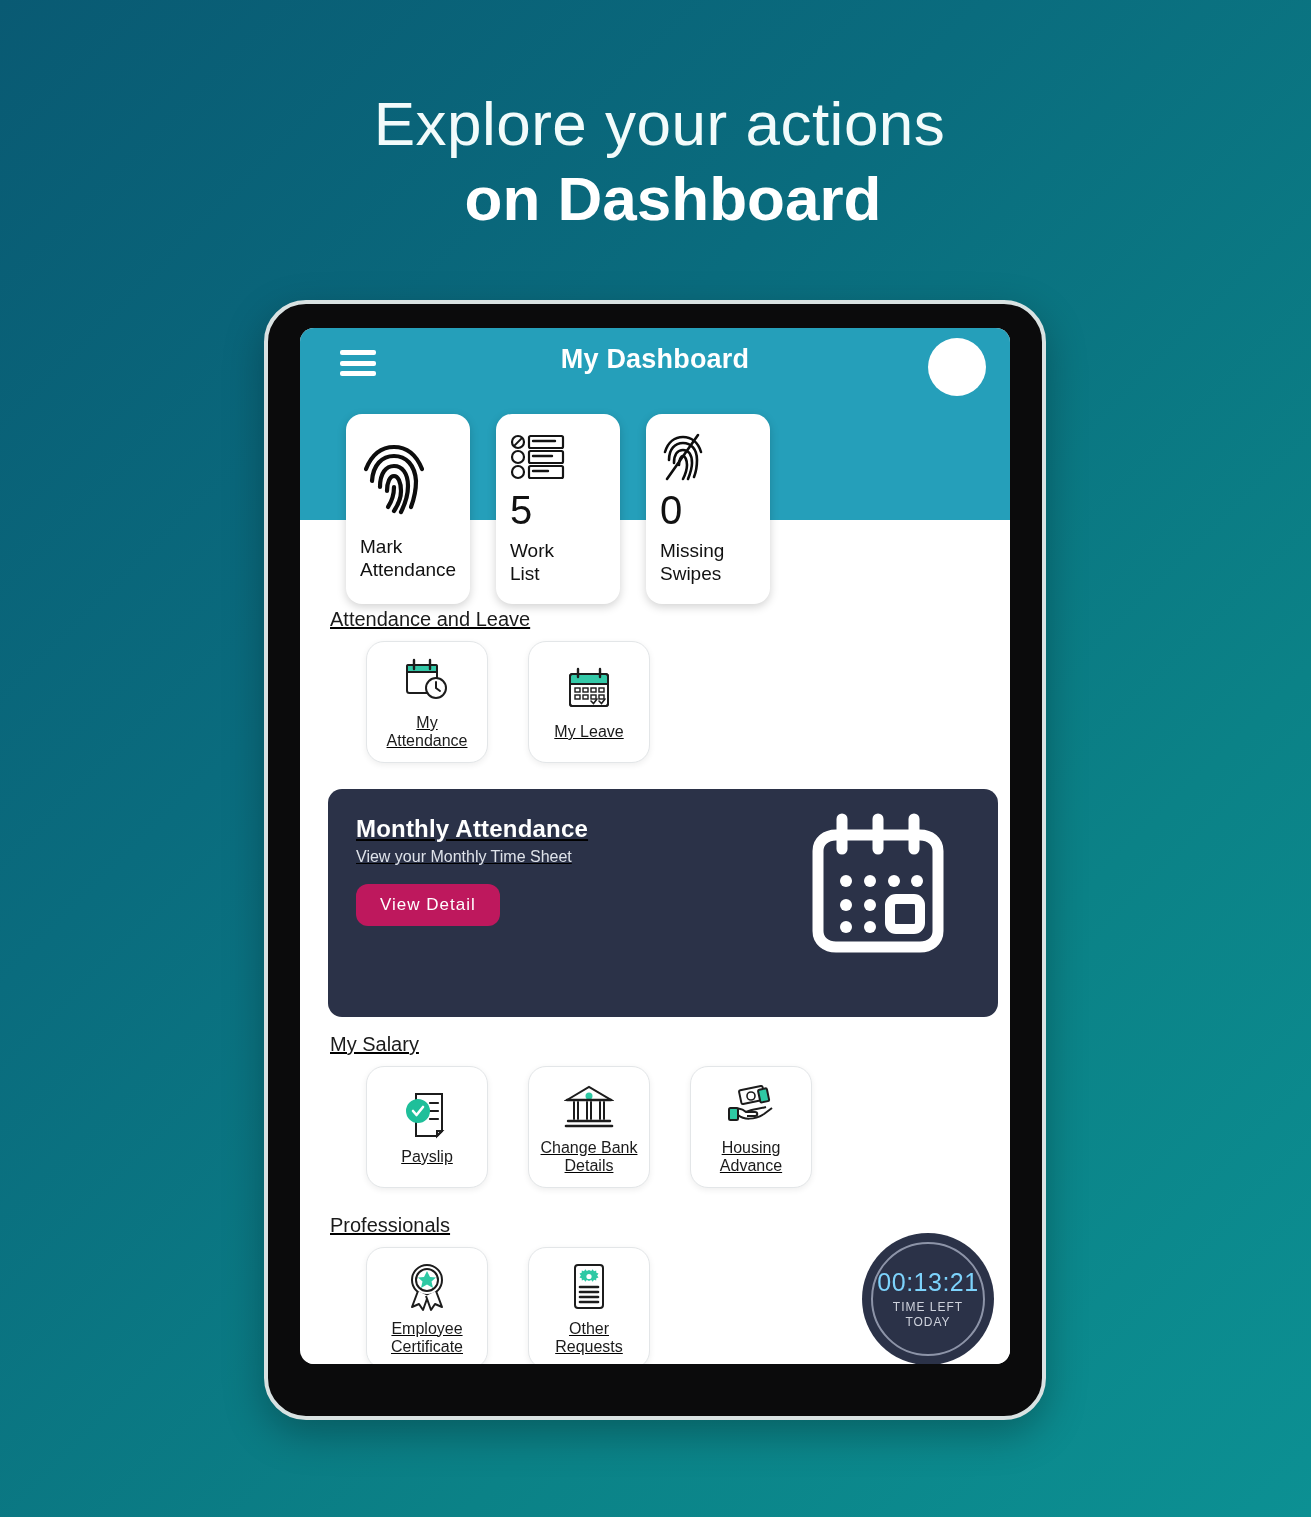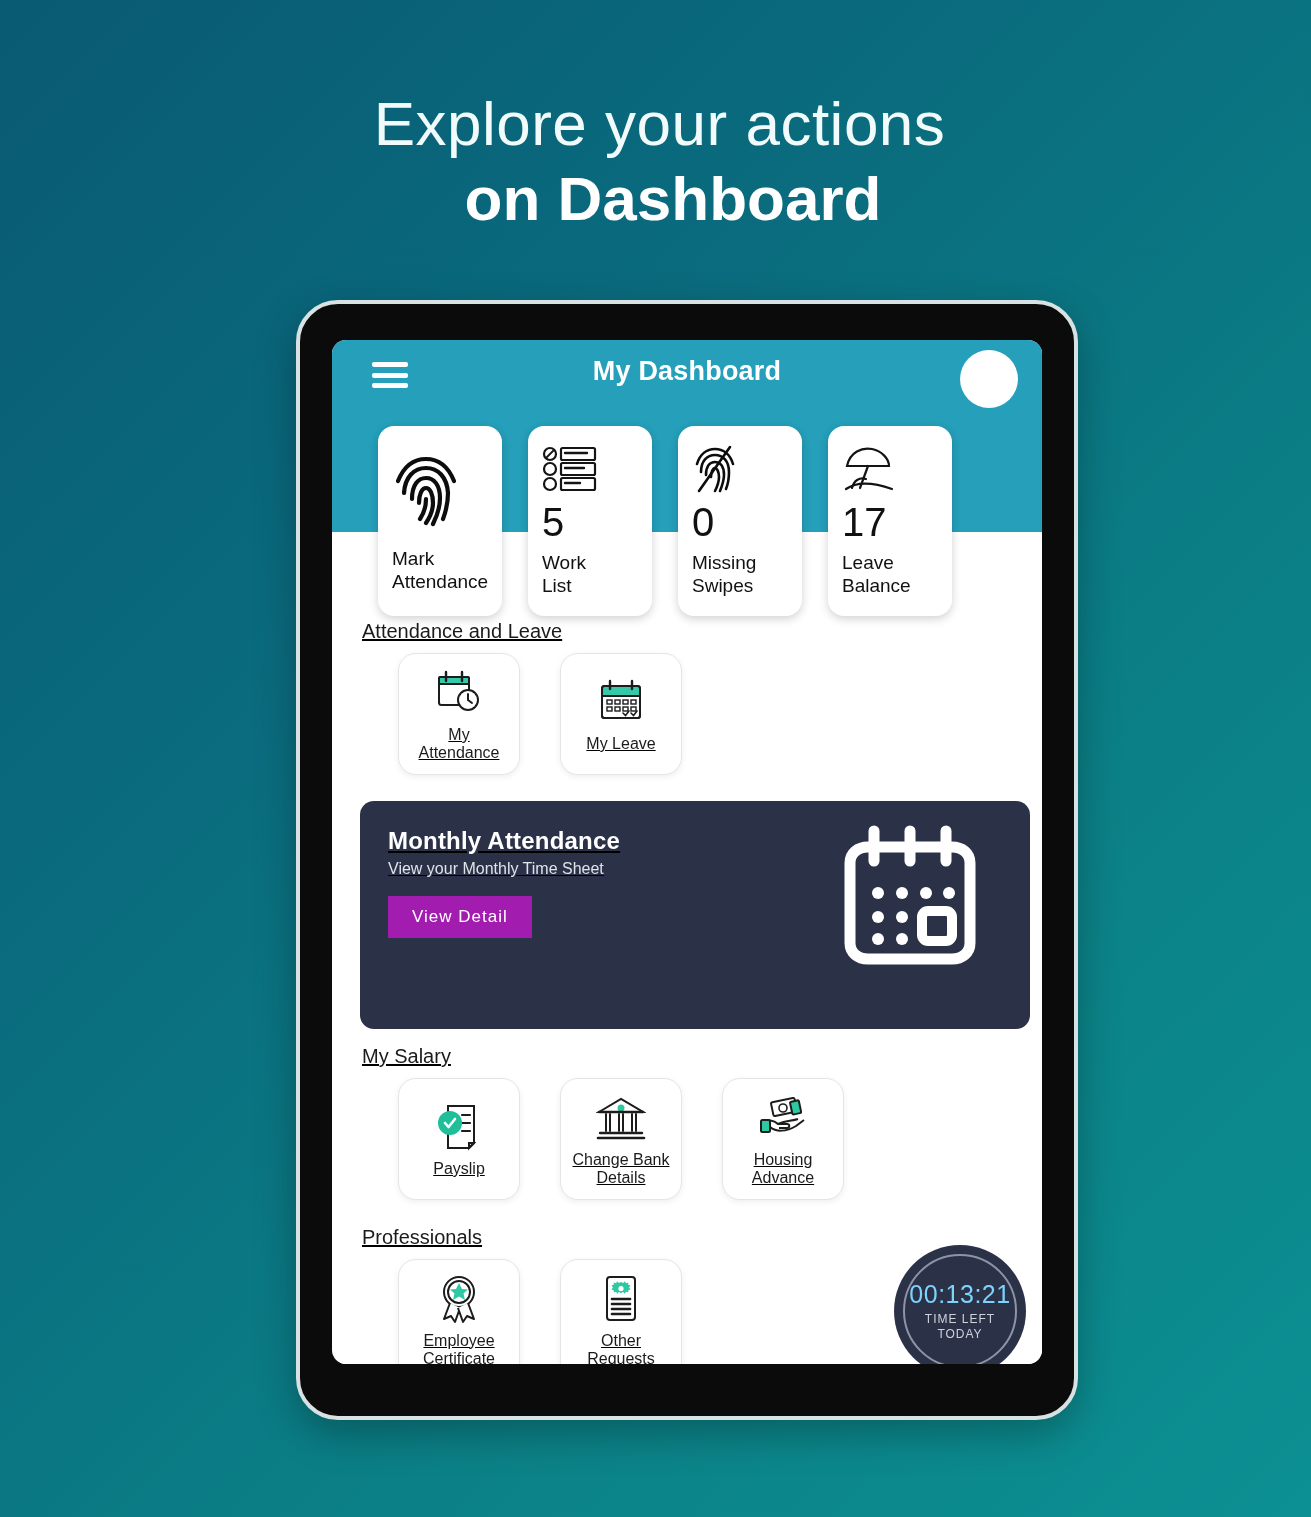--- a/index.html
+++ b/index.html
@@ -42,22 +42,21 @@
   .tablet {
     position: absolute;
     left: 264px;
     top: 300px;
     width: 782px;
     height: 1120px;
     background: #0b0b0c;
     border-radius: 42px;
     border: 4px solid #d9e2e2;
     box-shadow: 0 14px 40px rgba(0,0,0,0.28);
-    padding: 36px 32px 52px 32px;
-    margin-left: 32px;
+    padding: 24px 32px 52px 32px;
   }
 
   .screen {
     position: relative;
     width: 100%;
     height: 100%;
     background: #ffffff;
     border-radius: 14px;
     overflow: hidden;
   }
@@ -219,24 +218,24 @@
     letter-spacing: 0.2px;
   }
   .banner-sub {
     color: #dfe3ea;
     font-size: 16px;
     margin-top: 5px;
   }
   .banner-btn {
     margin-top: 18px;
     display: inline-block;
-    background: #a21caf;
+    background: #be185d;
     color: #ffffff;
     border: none;
-    border-radius: 0;
+    border-radius: 12px;
     padding: 11px 24px;
     font-size: 17px;
     letter-spacing: 1px;
     font-family: "Liberation Sans", sans-serif;
     cursor: pointer;
   }
   .banner-art {
     position: absolute;
     right: 42px;
     top: 24px;
@@ -344,32 +343,20 @@
             <path d="M9 28 C9 17, 15 11, 23 11 C31 11, 37 17, 37 28 C37 34, 36 40, 34 45"></path>
             <path d="M14 31 C14 22, 18 18, 23 18 C28 18, 32 22, 32 31 C32 37, 30 42, 28 47"></path>
             <path d="M19 33 C19 28, 21 24, 23 24 C25 24, 27 28, 27 33 C27 39, 25 43, 23 47"></path>
             <line x1="38" y1="3" x2="7" y2="47" stroke-width="2.6"></line>
           </svg>
         </div>
         <div class="stat-value">0</div>
         <div class="stat-label">Missing<br>Swipes</div>
       </div>
 
-      <div class="stat-card">
-        <div class="stat-icon">
-          <svg width="54" height="46" viewBox="0 0 54 46" fill="none" stroke="#141414" stroke-width="2.2" stroke-linecap="round">
-            <path d="M5 20 C8 6, 20 1, 30 3 C40 5, 47 13, 47 20 Z"></path>
-            <line x1="26" y1="20" x2="18" y2="42"></line>
-            <path d="M4 43 C14 36, 30 36, 50 43"></path>
-            <path d="M10 42 C12 34, 18 31, 24 33"></path>
-          </svg>
-        </div>
-        <div class="stat-value">17</div>
-        <div class="stat-label">Leave<br>Balance</div>
-      </div>
 
     </div>
 
     <div class="app-body">
 
       <div class="section-title">Attendance and Leave</div>
       <div class="tile-row">
 
         <div class="tile">
           <div class="tile-icon">

